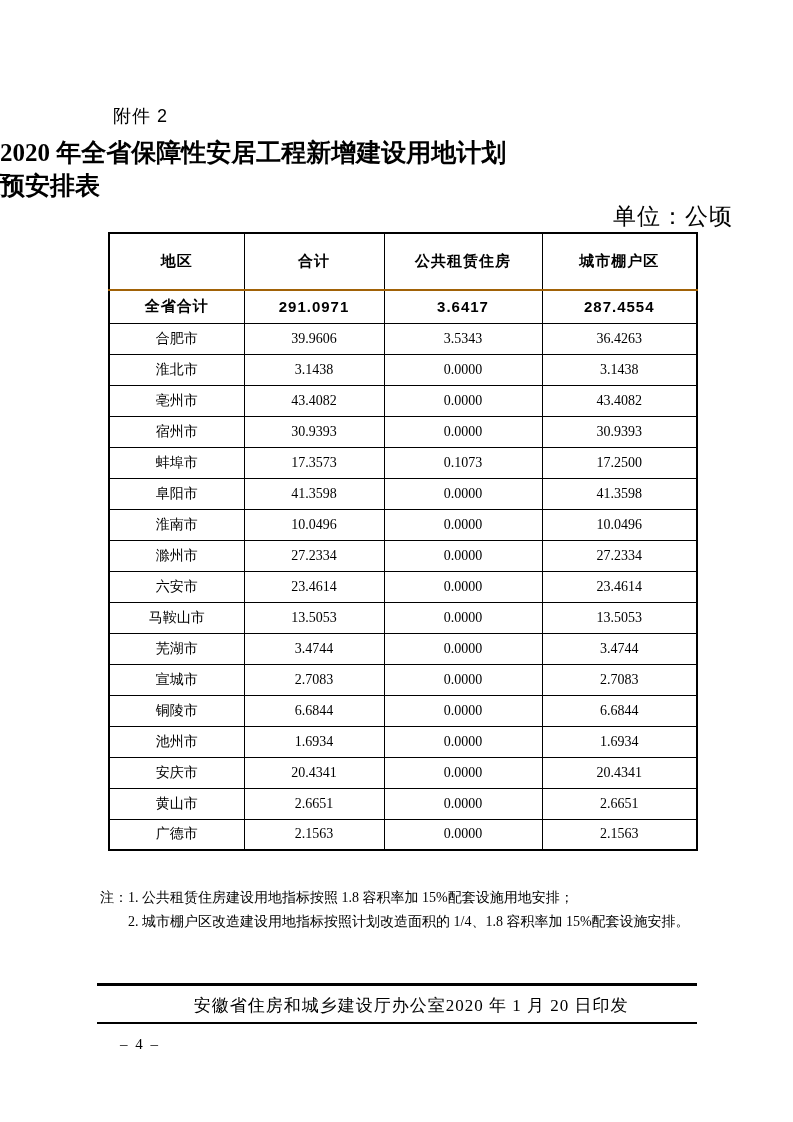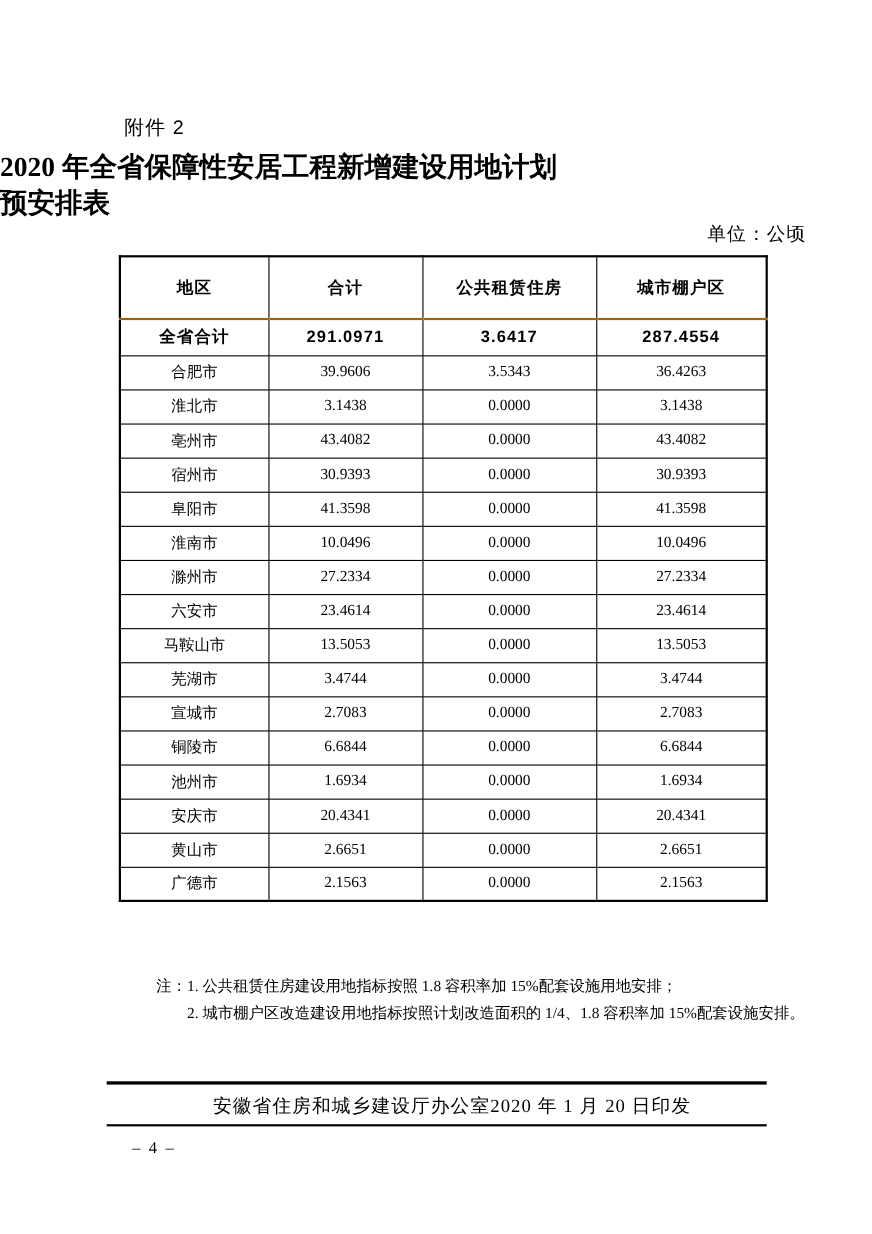--- a/index.html
+++ b/index.html
@@ -32,21 +32,21 @@
     top: 136px;
     font-weight: bold;
     font-size: 25px;
     line-height: 33px;
     font-family: "Liberation Serif", "DejaVu Serif", serif;
   }
   .unit-label {
     position: absolute;
     right: 80px;
     top: 201px;
-    font-size: 17px;
+    font-size: 23px;
     letter-spacing: 1px;
   }
   table.land-table {
     position: absolute;
     left: 108px;
     top: 232px;
     width: 588px;
     border-collapse: collapse;
     table-layout: fixed;
     border: 2px solid #000;
@@ -81,21 +81,20 @@
     font-family: "Liberation Sans", "DejaVu Sans", sans-serif;
     letter-spacing: 1px;
   }
   .notes {
     position: absolute;
     left: 100px;
     top: 886px;
     width: 600px;
     font-size: 14px;
     line-height: 24px;
-    margin-left: 42px;
   }
   .notes .note-line2 {
     padding-left: 28px;
   }
   .rule {
     position: absolute;
     left: 97px;
     width: 600px;
     background: #000;
   }
@@ -185,20 +184,26 @@
         <td>0.0000</td>
         <td>43.4082</td>
       </tr>
       <tr>
         <td>宿州市</td>
         <td>30.9393</td>
         <td>0.0000</td>
         <td>30.9393</td>
       </tr>
       <tr>
+        <td>蚌埠市</td>
+        <td>17.3573</td>
+        <td>0.1073</td>
+        <td>17.2500</td>
+      </tr>
+      <tr>
         <td>阜阳市</td>
         <td>41.3598</td>
         <td>0.0000</td>
         <td>41.3598</td>
       </tr>
       <tr>
         <td>淮南市</td>
         <td>10.0496</td>
         <td>0.0000</td>
         <td>10.0496</td>

